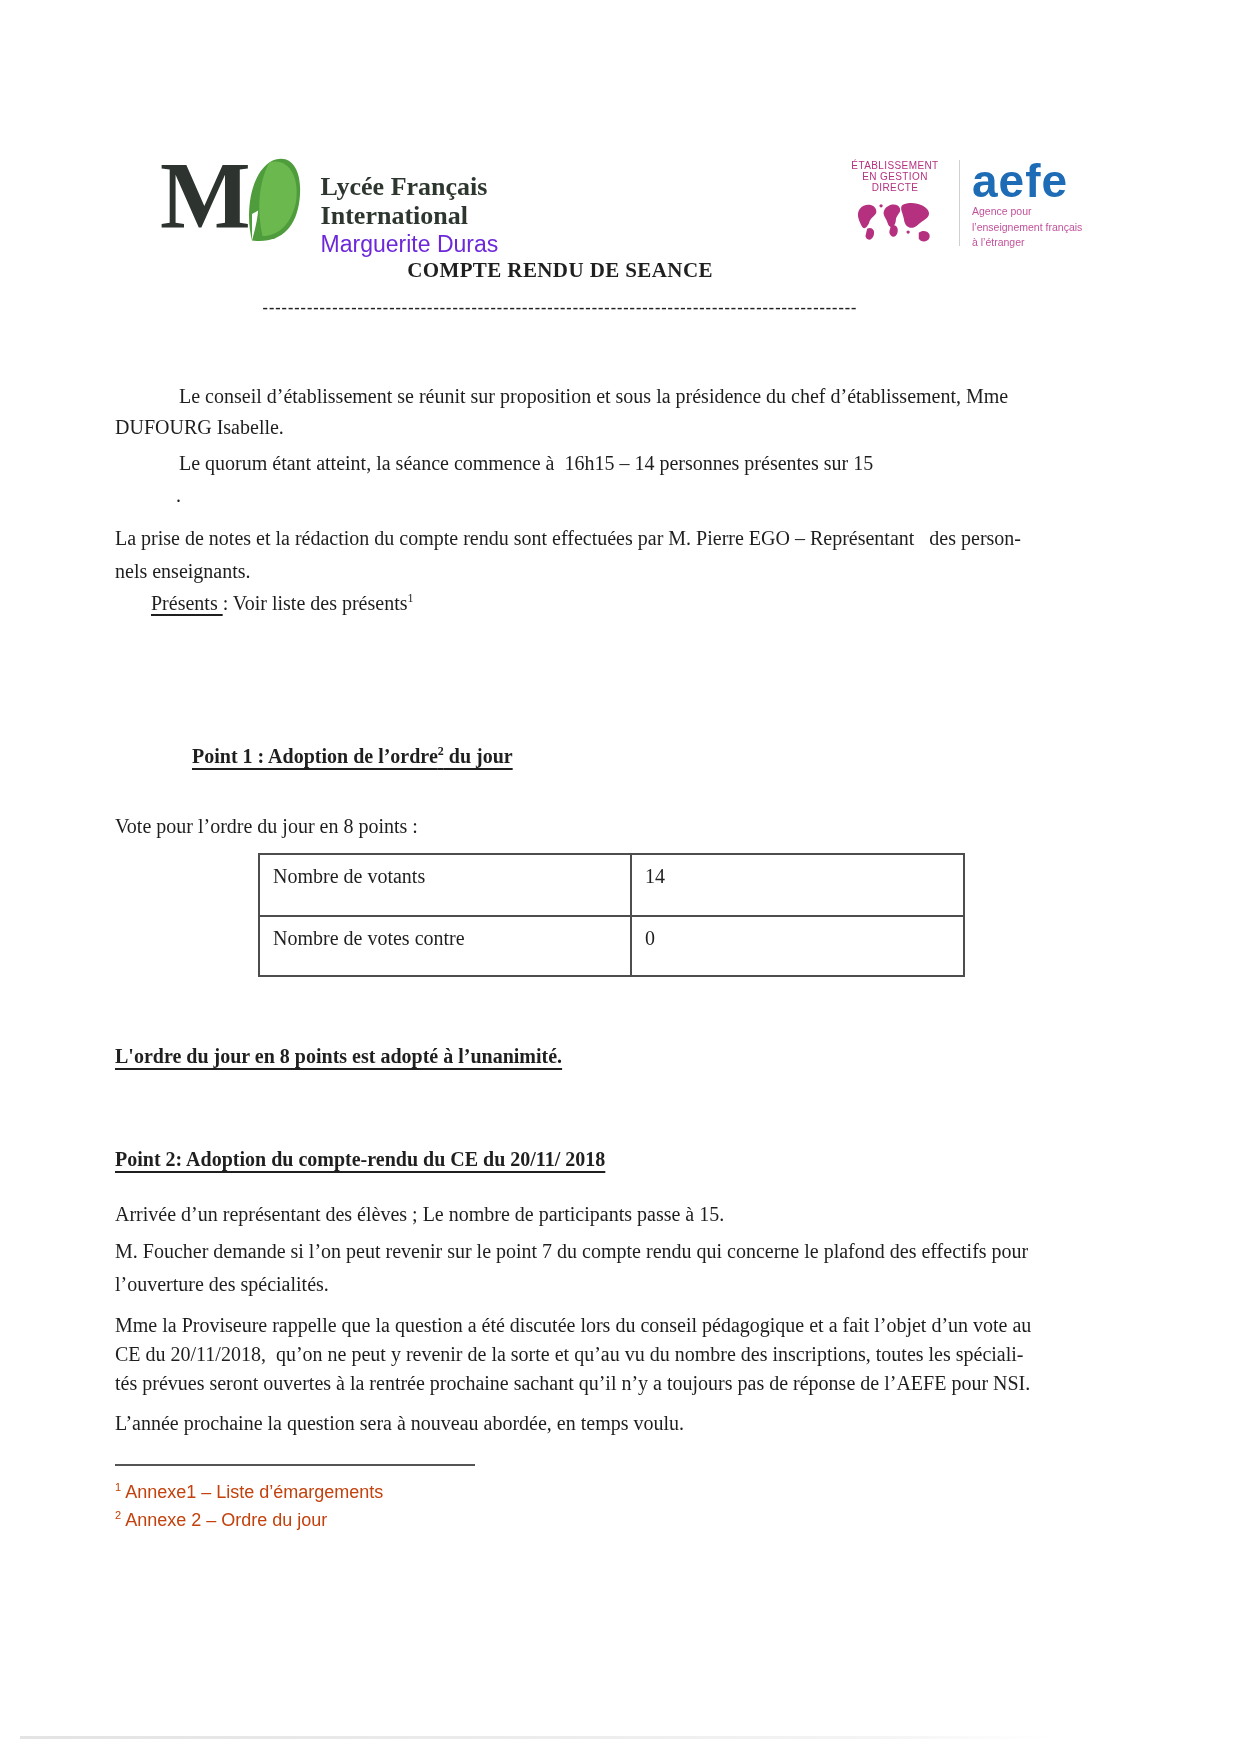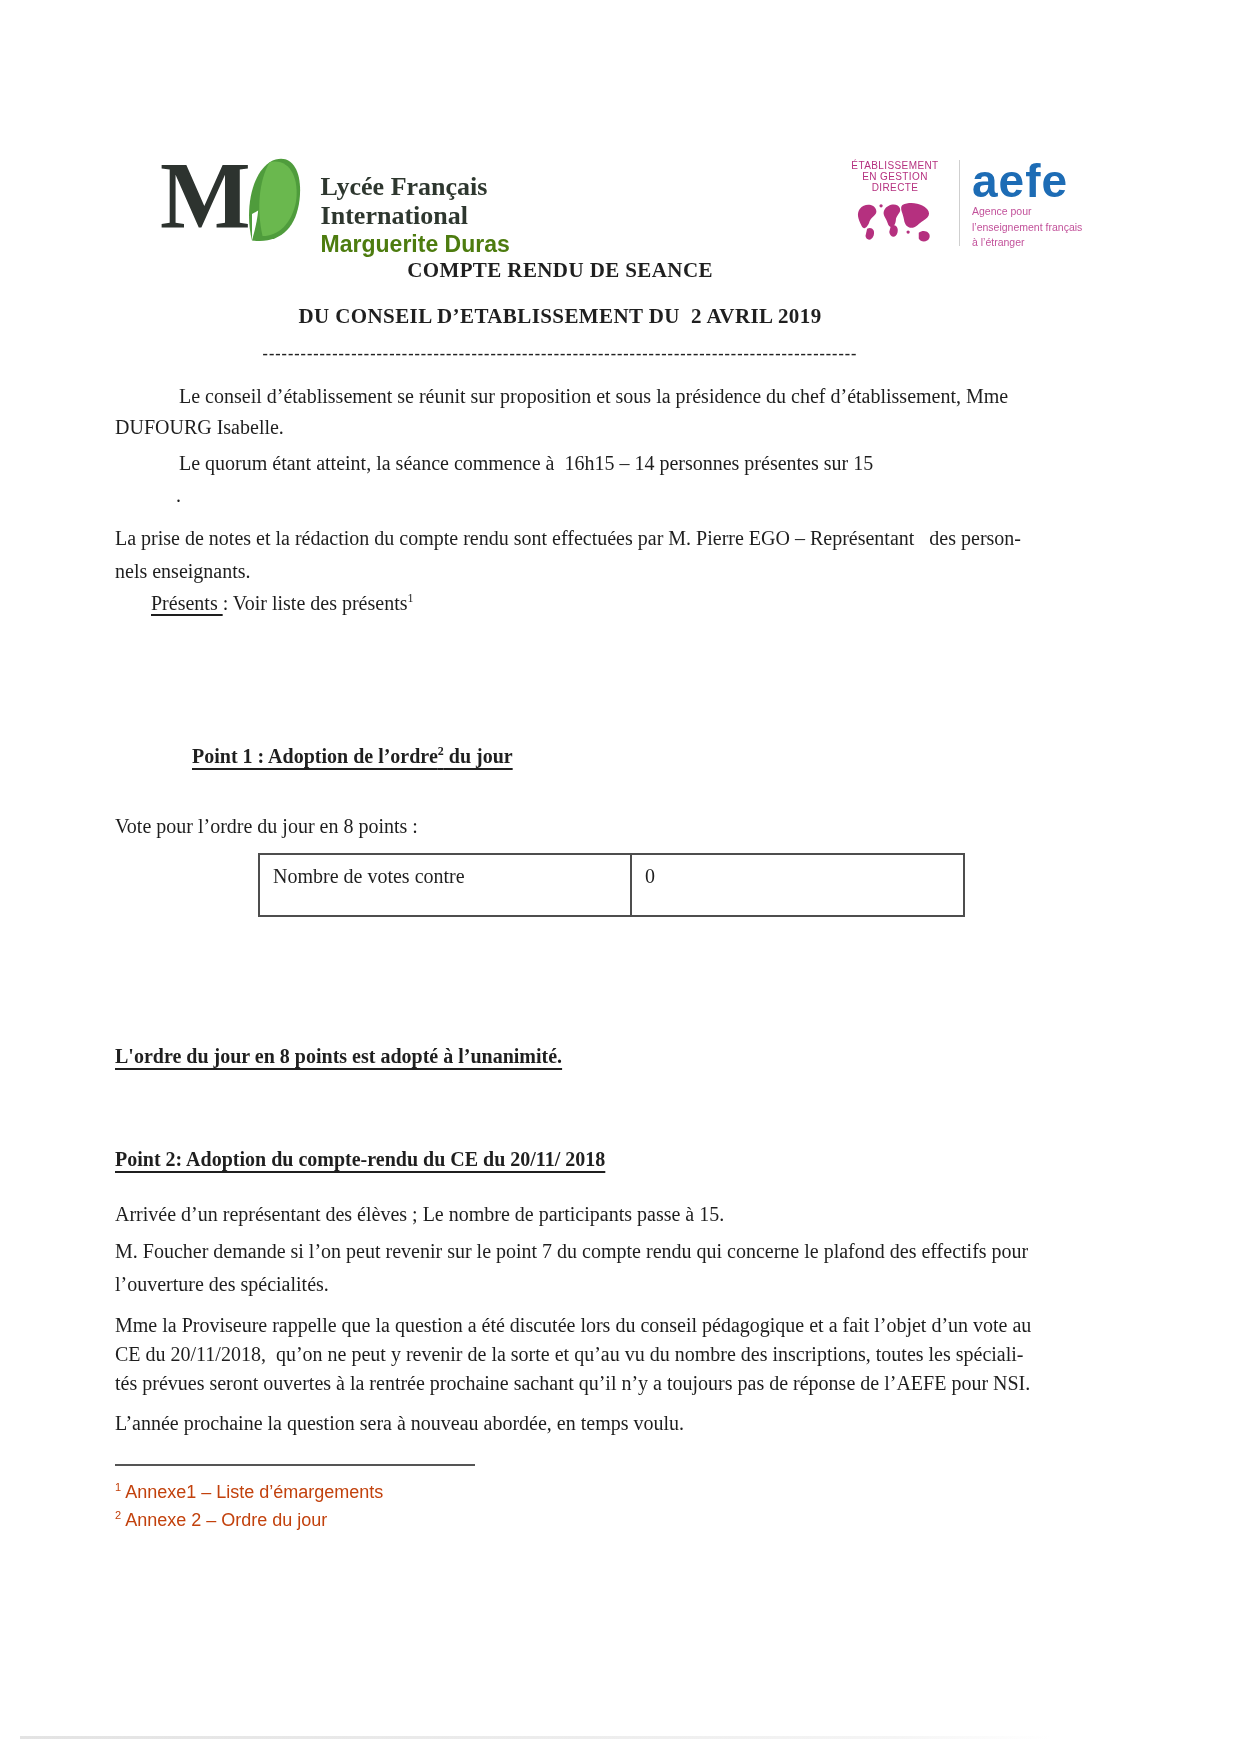--- a/index.html
+++ b/index.html
@@ -10,21 +10,21 @@
   }
   .abs{position:absolute;}
   .line{white-space:pre;}
 
   
   .md-logo{left:160px;top:150px;display:flex;align-items:flex-start;}
   .md-m{font-family:"Liberation Serif",serif;font-weight:bold;font-size:96px;line-height:92px;color:#2d332f;letter-spacing:-4px;}
   .md-leaf{margin-left:-4px;margin-top:6px;}
   .md-text{margin-left:16px;margin-top:22px;}
   .md-name{font-family:"Liberation Serif",serif;font-weight:bold;font-size:26px;line-height:29px;color:#2e372f;}
-  .md-sub{font-family:"Liberation Sans",sans-serif;font-weight:bold;font-size:23px;line-height:26px;color:#4d7c0f;margin-top:1px;}
+  .md-sub{font-family:"Liberation Sans",sans-serif;font-weight:normal;font-size:23px;line-height:26px;color:#6d28d9;margin-top:1px;}
 
   .aefe-logo{left:845px;top:160px;display:flex;align-items:flex-start;}
   .aefe-left{width:100px;text-align:center;}
   .aefe-tag{font-family:"Liberation Sans",sans-serif;font-weight:normal;font-size:10px;line-height:11px;color:#b5307f;letter-spacing:.4px;}
   .aefe-map{margin-top:4px;}
   .aefe-div{width:1px;background:#cfcfcf;height:86px;margin:0 12px 0 14px;}
   .aefe-right{padding-top:0;}
   .aefe-brand{font-family:"Liberation Sans",sans-serif;font-weight:bold;font-size:46px;line-height:42px;color:#1d6cb5;letter-spacing:1px;}
   .aefe-sub{font-family:"Liberation Sans",sans-serif;font-size:10.5px;line-height:11.5px;color:#c2519a;margin-top:4px;}
 
@@ -99,21 +99,20 @@
   <div class="aefe-right">
     <div class="aefe-brand">aefe</div>
     <div class="aefe-sub">Agence pour</div>
     <div class="aefe-sub">l’enseignement français</div>
     <div class="aefe-sub">à l’étranger</div>
   </div>
 </div>
 
 <div class="abs title-box">
   <div class="title1">COMPTE RENDU DE SEANCE</div>
-  <div class="title2">DU CONSEIL D’ETABLISSEMENT DU  2 AVRIL 2019</div>
   <div class="dashline">----------------------------------------------------------------------------------------------</div>
 </div>
 
 <div class="abs bodytext line indent" style="left:115px;top:385px;">Le conseil d’établissement se réunit sur proposition et sous la présidence du chef d’établissement, Mme</div>
 <div class="abs bodytext line" style="left:115px;top:416px;">DUFOURG Isabelle.</div>
 
 <div class="abs bodytext line indent" style="left:115px;top:452px;">Le quorum étant atteint, la séance commence à  16h15 – 14 personnes présentes sur 15</div>
 
 <div class="abs bodytext line" style="left:176px;top:484px;">.</div>
 
@@ -121,20 +120,24 @@
 <div class="abs bodytext line" style="left:115px;top:560px;">nels enseignants.</div>
 
 <div class="abs bodytext line" style="left:115px;top:592px;margin-left:36px;"><span class="u">Présents </span><span>: Voir liste des présents</span><span class="sup">1</span></div>
 
 <div class="abs heading line" style="left:192px;top:745px;"><span>Point 1 : Adoption de l’ordre</span><span class="sup">2</span><span> du jour</span></div>
 
 <div class="abs bodytext line" style="left:115px;top:815px;">Vote pour l’ordre du jour en 8 points :</div>
 
 <table class="abs vote-table">
   <tbody>
+      <tr>
+    <td class="c1">Nombre de votants</td>
+    <td>14</td>
+  </tr>
   <tr>
     <td class="c1">Nombre de votes contre</td>
     <td>0</td>
   </tr>
 </tbody>
   </table>
 
 <div class="abs heading line" style="left:115px;top:1045px;">L'ordre du jour en 8 points est adopté à l’unanimité.</div>
 
 <div class="abs heading line" style="left:115px;top:1148px;">Point 2: Adoption du compte-rendu du CE du 20/11/ 2018</div>

